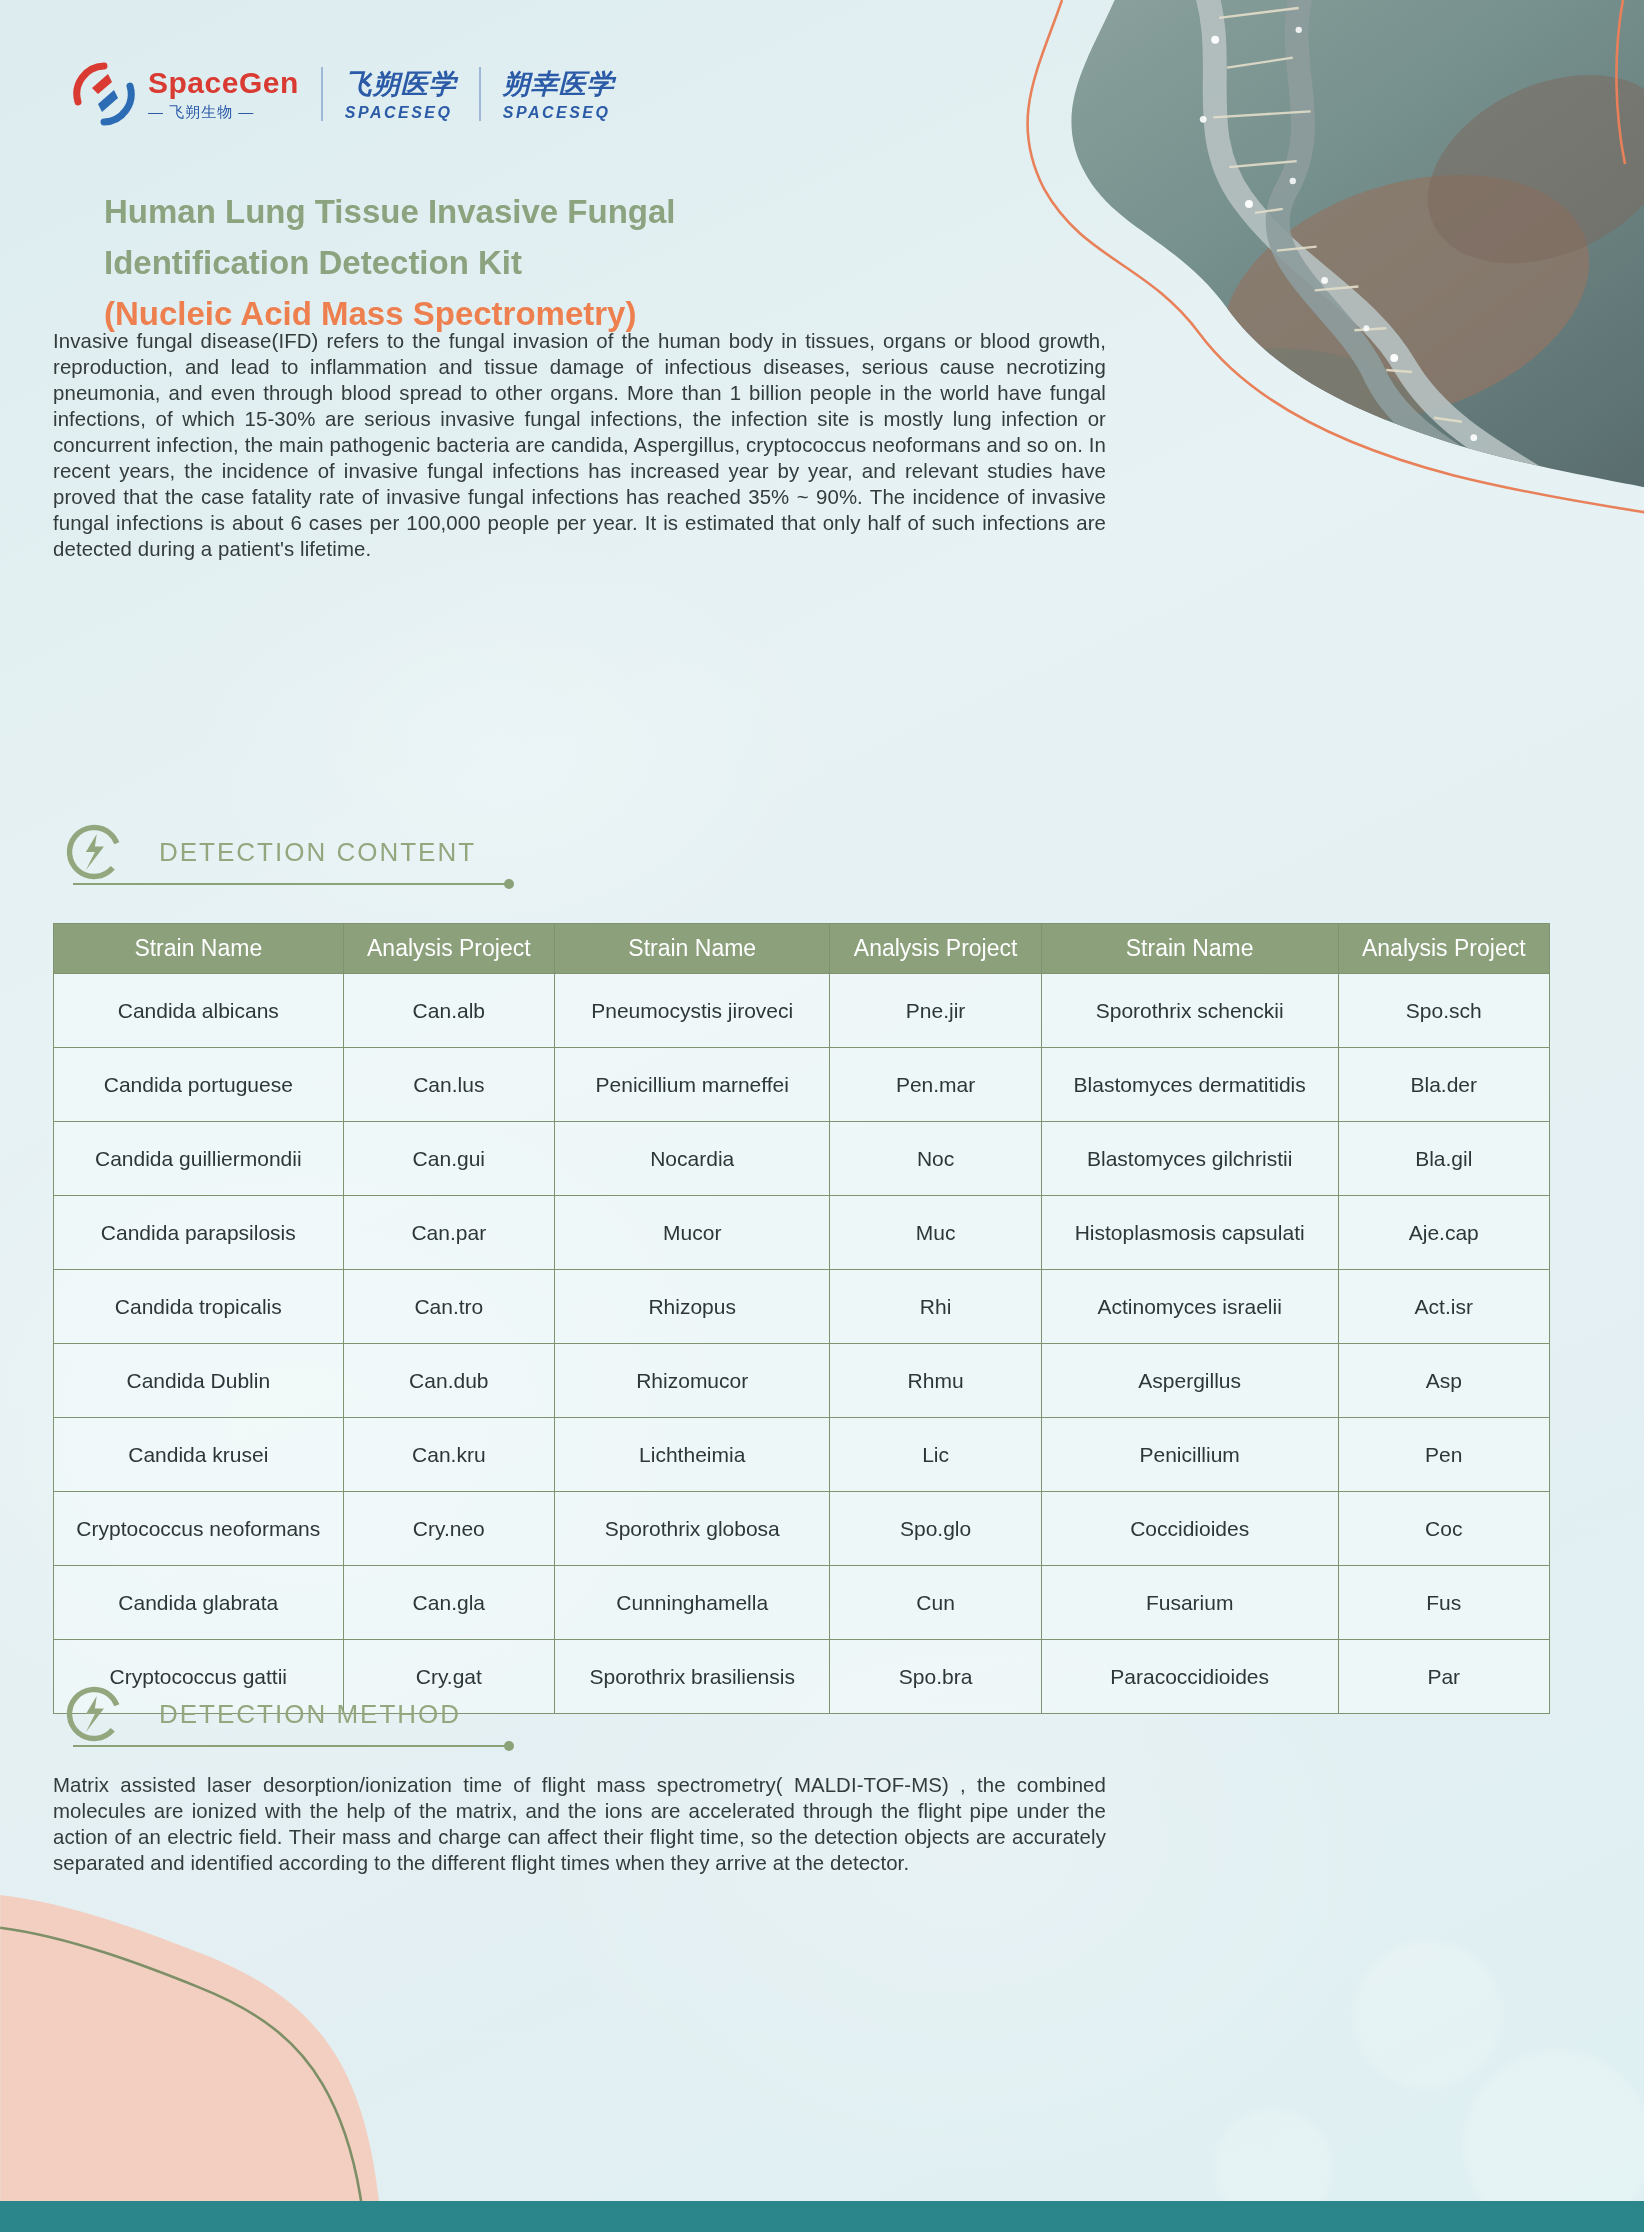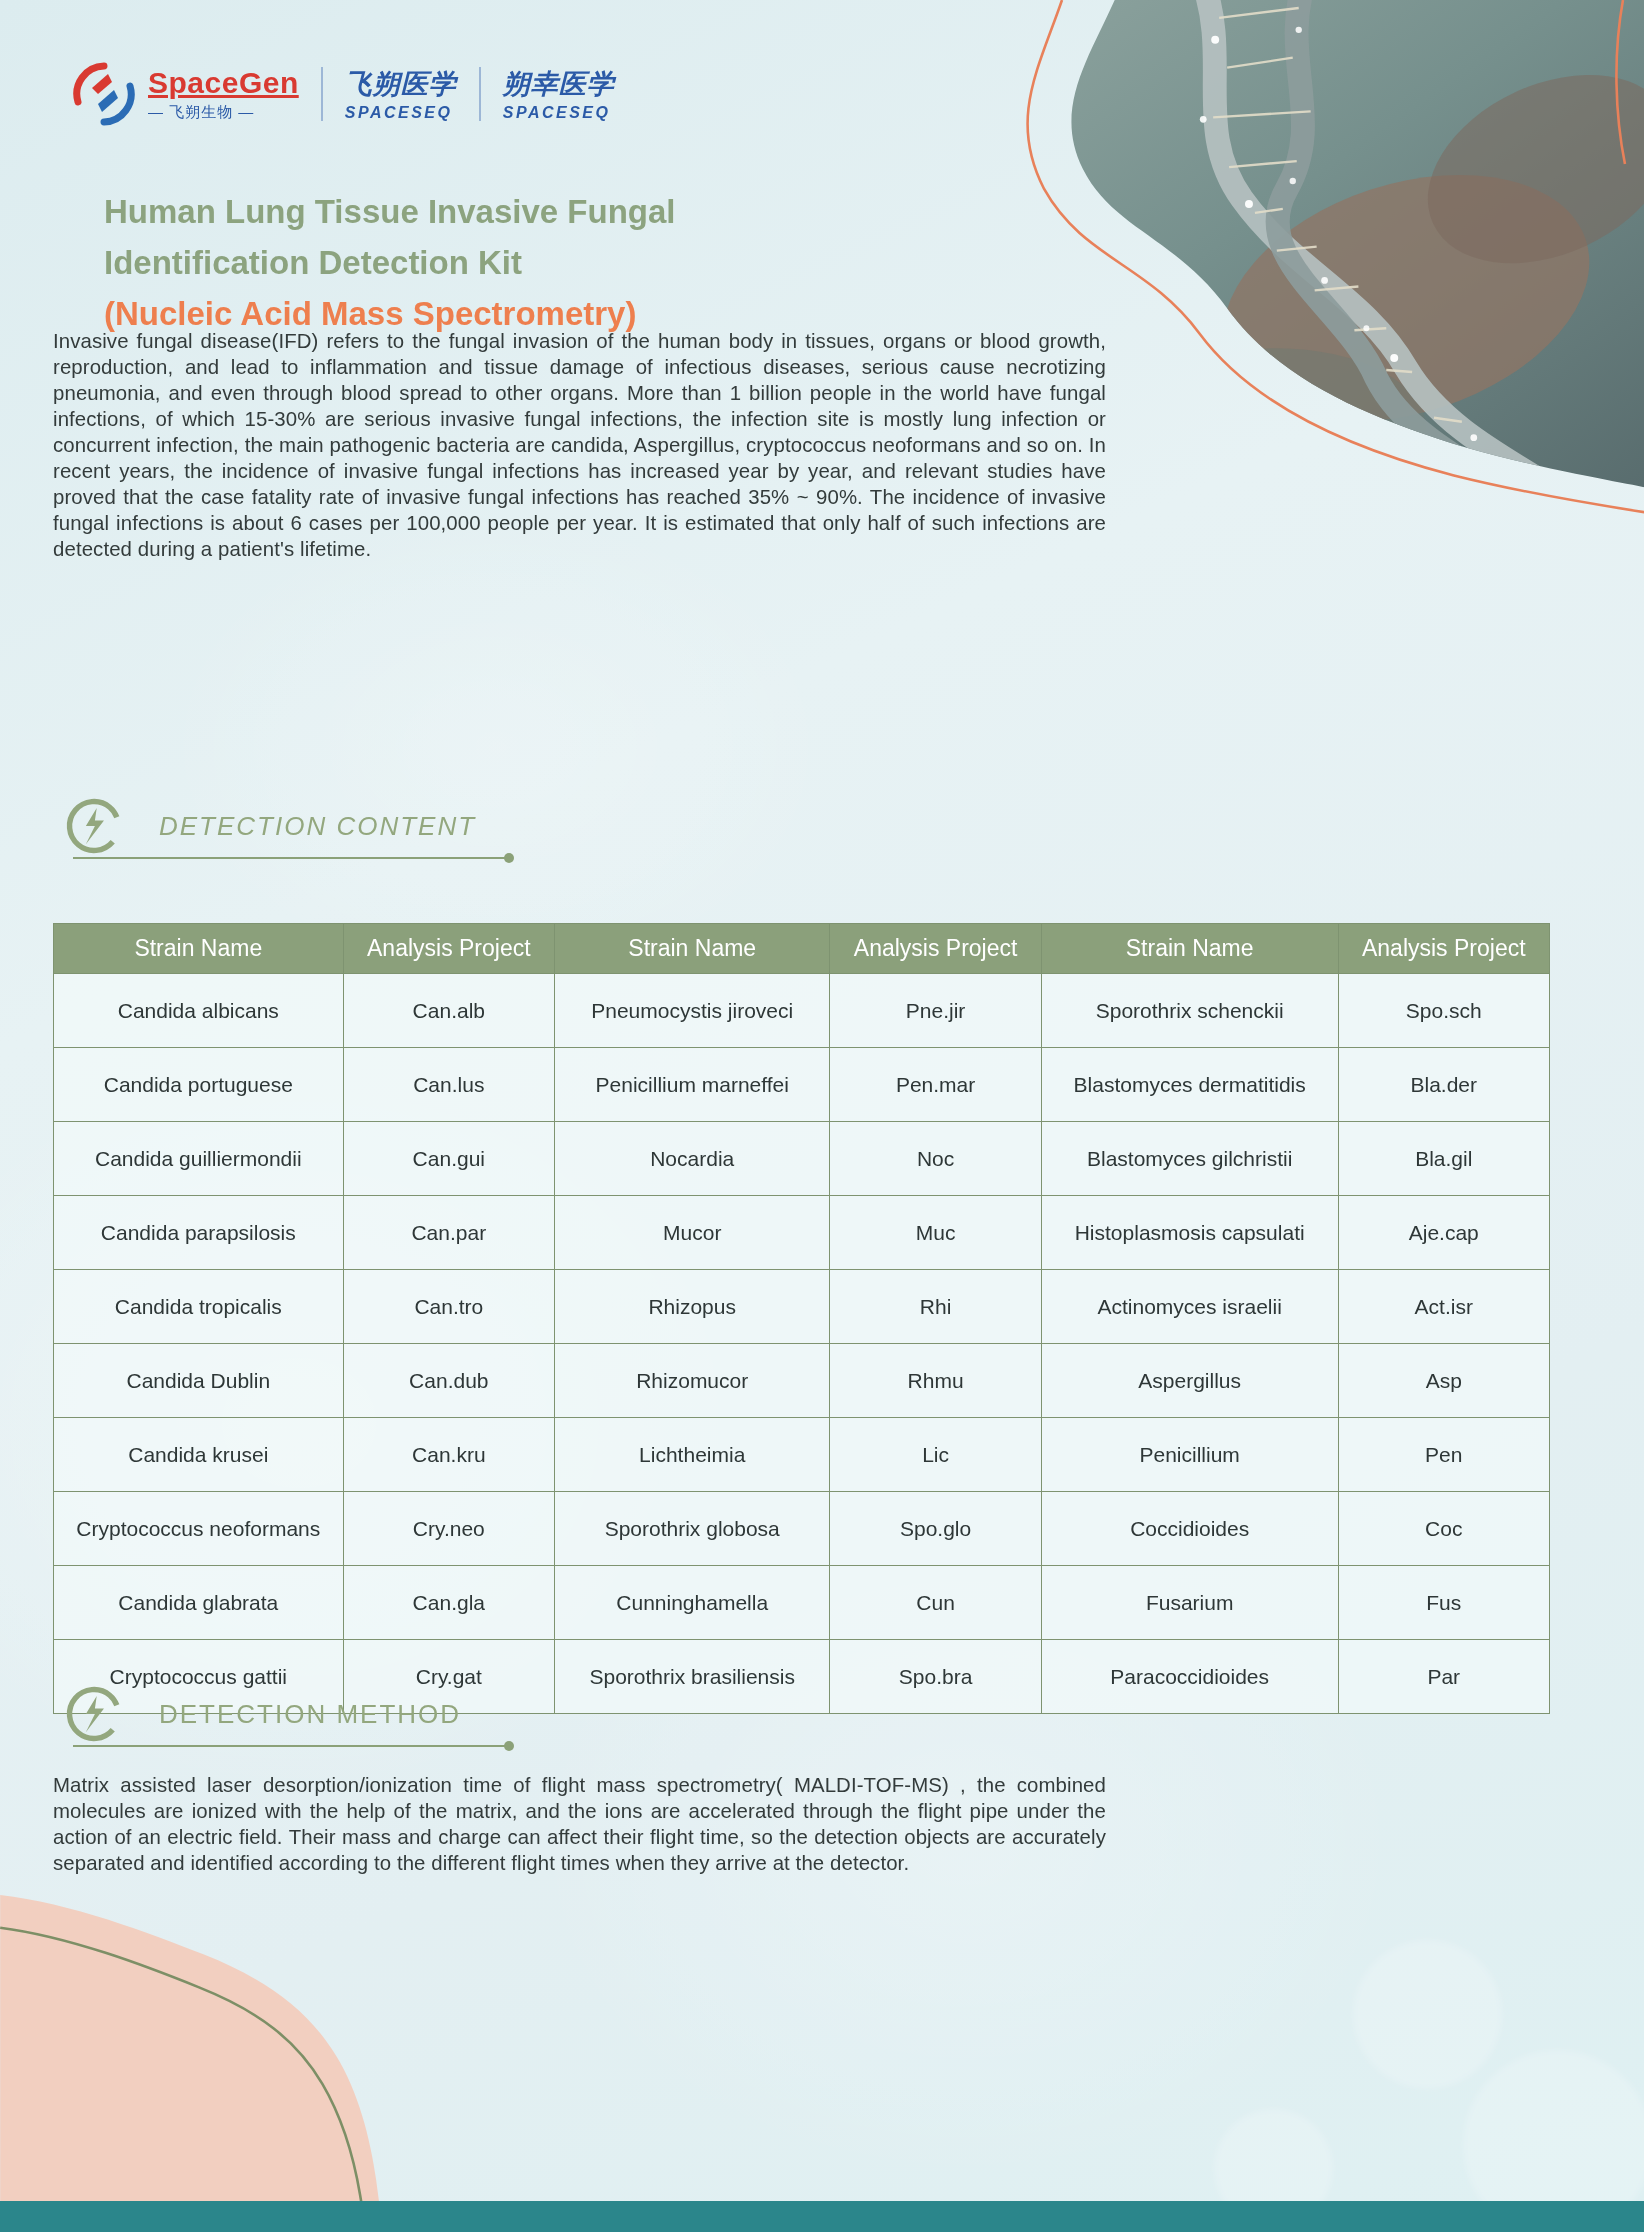--- a/index.html
+++ b/index.html
@@ -15,42 +15,42 @@
   .tex3{left:149px;top:498px;width:697px;height:498px;opacity:.35;}
   .bokeh{position:absolute;border-radius:50%;background:rgba(255,255,255,.20);filter:blur(3px);}
   .bk1{left:1353px;top:1940px;width:149px;height:149px;}
   .bk2{left:1463px;top:2050px;width:189px;height:189px;}
   .bk3{left:1214px;top:2109px;width:119px;height:119px;}
   
   .dna-wrap{position:absolute;right:0;top:0;z-index:1;}
   
   .brand-row{position:absolute;left:72px;top:62px;display:flex;align-items:center;z-index:3;}
   .brand-txt{margin-left:12px;}
-  .brand-name{font-size:30px;font-weight:bold;color:var(--brand-red,#d93a31);letter-spacing:0.5px;text-decoration:underline;}
+  .brand-name{font-size:30px;font-weight:bold;color:var(--brand-red,#d93a31);letter-spacing:0.5px;}
   .brand-sub{font-size:15px;color:var(--brand-blue,#2b5aa7);margin-top:3px;letter-spacing:1px;}
   .vdiv{width:2px;height:54px;background:#9db7d6;margin:0 22px;}
   .brand-cn{font-size:27px;font-weight:bold;color:var(--brand-blue,#2b5aa7);font-style:italic;letter-spacing:1px;}
   .brand-en{font-size:16px;font-weight:bold;color:var(--brand-blue,#2b5aa7);font-style:italic;letter-spacing:2.5px;margin-top:2px;}
   
   .title{position:absolute;left:104px;top:164px;z-index:3;font-weight:bold;font-size:33px;line-height:51px;}
   .title .ln{color:var(--heading-green,#8ca37f);}
   .title .ln3{color:var(--heading-orange,#ee7f4e);}
   
   .para{position:absolute;left:53px;width:1053px;z-index:3;margin:0;
         font-size:20.4px;line-height:26px;color:var(--body-text,#333b3b);
         text-align:justify;letter-spacing:0.1px;}
   .intro{top:328px;}
   .method{top:1772px;}
   
   .section{position:absolute;left:65px;z-index:3;width:458px;}
   .sec-row{display:flex;align-items:center;}
   .sec-label{margin-left:36px;font-size:26px;letter-spacing:2px;color:#93a77e;}
   .sec-rule{position:absolute;left:8px;top:60px;width:436px;height:2px;background:#8ba178;}
   .sec-dot{position:absolute;right:-5px;top:-4px;width:10px;height:10px;border-radius:50%;background:#8ba178;}
-  .sec1{top:797px;font-style:italic;}
+  .sec1{top:823px;}
   .sec2{top:1685px;}
   
   .strain-table{position:absolute;left:53px;top:923px;z-index:3;width:1497px;
     border-collapse:collapse;table-layout:fixed;}
   .strain-table th{
     background:var(--table-header-bg,#8ba07b);color:#fff;font-weight:normal;
     font-size:23px;padding:11px 6px;border:1.6px solid var(--table-border,#7e9370);}
   .strain-table td{
     font-size:21px;color:#2e3737;text-align:center;padding:22px 8px;height:29px;
     border:1.6px solid var(--table-border,#7e9370);

